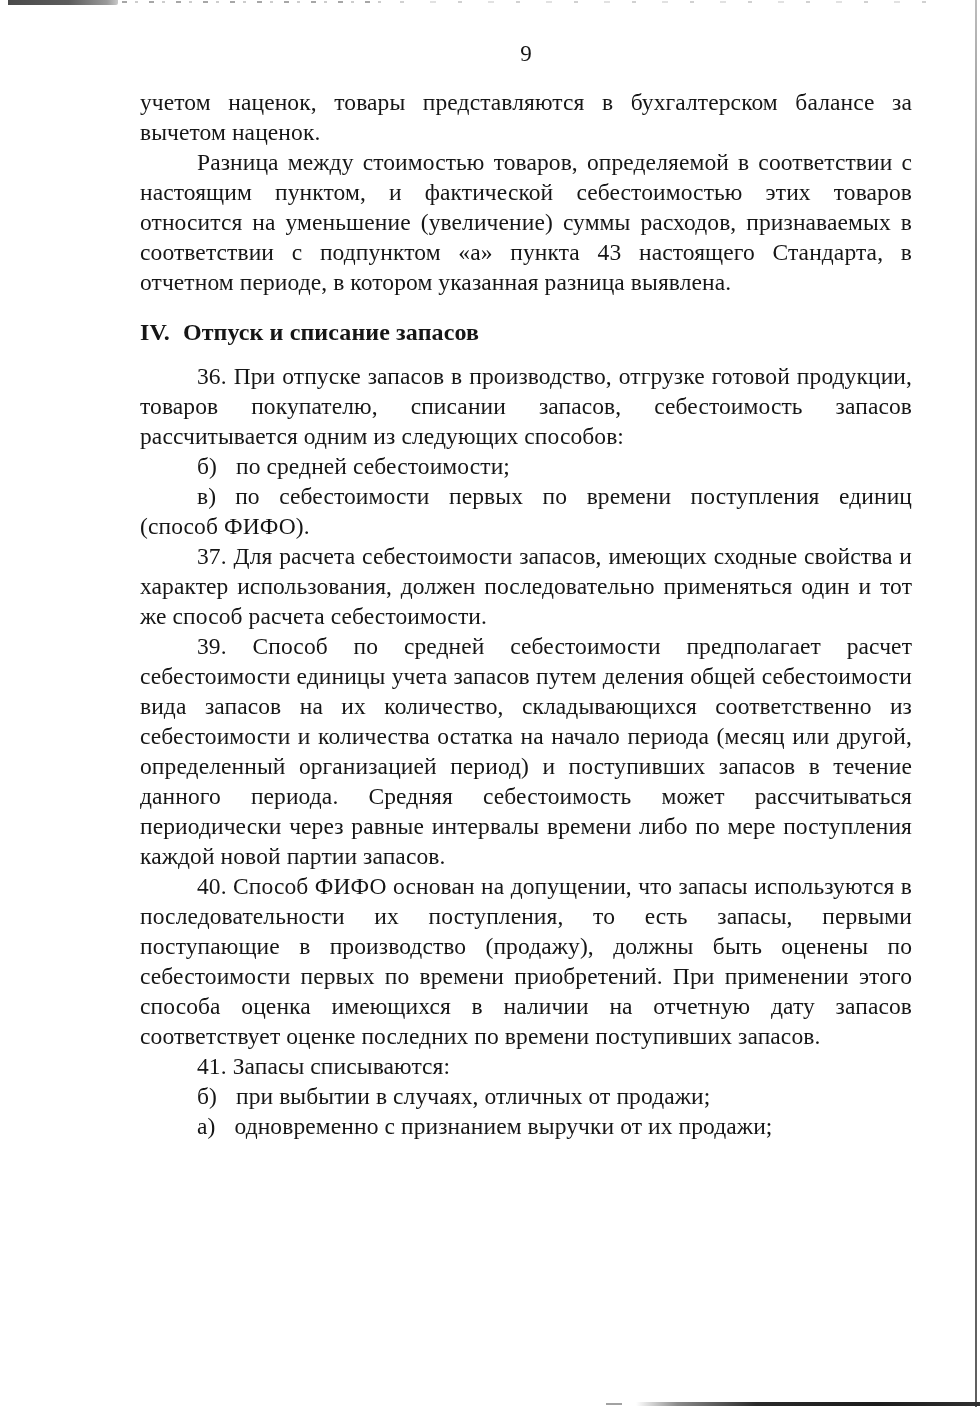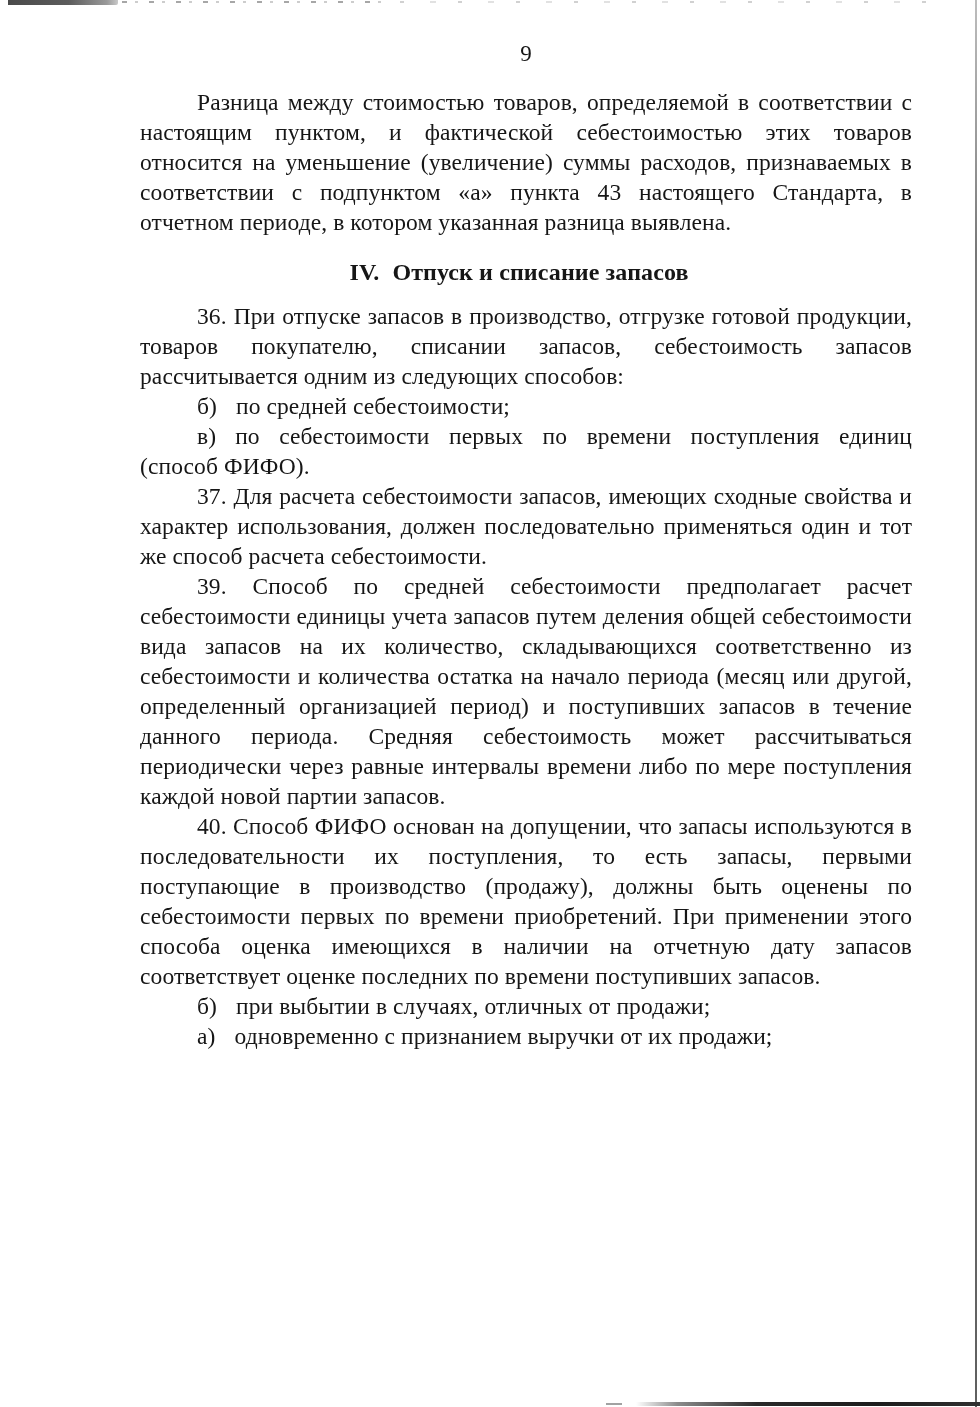--- a/index.html
+++ b/index.html
@@ -50,41 +50,43 @@
     font-size: 23.5px; line-height: 30px;
     text-align: justify;
     letter-spacing: 0.1px;
   }
   .doc-body p { margin: 0; }
   .para.indent, .para.list { text-indent: 57px; }
   .tab { display: inline-block; width: 19px; }
   h2.heading {
     font-size: 24px; line-height: 30px;
     font-weight: bold;
-    text-align: center; text-indent: 0;
+    text-align: left; text-indent: 0;
     margin: 20px 14px 14px 0;
   }
   h2.heading .hnum { margin-right: 13px; }
 </style>
 </head>
 <body>
 
 <div class="artifact edge-top-bar"></div>
 <div class="artifact edge-top-speckle-1"></div>
 <div class="artifact edge-top-speckle-2"></div>
 <div class="artifact edge-right-line"></div>
 <div class="artifact edge-bottom-speck"></div>
 <div class="artifact edge-bottom-line"></div>
 
 <div class="page-number">9</div>
 
 <div class="doc-body">
+    <p class="para">учетом наценок, товары представляются в бухгалтерском балансе за вычетом наценок.</p>
     <p class="para indent">Разница между стоимостью товаров, определяемой в соответствии с настоящим пунктом, и фактической себестоимостью этих товаров относится на уменьшение (увеличение) суммы расходов, признаваемых в соответствии с подпунктом «а» пункта 43 настоящего Стандарта, в отчетном периоде, в котором указанная разница выявлена.</p>
     <h2 class="heading"><span class="hnum">IV.</span><span>Отпуск и списание запасов</span></h2>
     <p class="para indent">36. При отпуске запасов в производство, отгрузке готовой продукции, товаров покупателю, списании запасов, себестоимость запасов рассчитывается одним из следующих способов:</p>
     <p class="para list"><span>б)</span><span class="tab"></span>по средней себестоимости;</p>
     <p class="para list"><span>в)</span><span class="tab"></span>по себестоимости первых по времени поступления единиц (способ ФИФО).</p>
     <p class="para indent">37. Для расчета себестоимости запасов, имеющих сходные свойства и характер использования, должен последовательно применяться один и тот же способ расчета себестоимости.</p>
     <p class="para indent">39. Способ по средней себестоимости предполагает расчет себестоимости единицы учета запасов путем деления общей себестоимости вида запасов на их количество, складывающихся соответственно из себестоимости и количества остатка на начало периода (месяц или другой, определенный организацией период) и поступивших запасов в течение данного периода. Средняя себестоимость может рассчитываться периодически через равные интервалы времени либо по мере поступления каждой новой партии запасов.</p>
     <p class="para indent">40. Способ ФИФО основан на допущении, что запасы используются в последовательности их поступления, то есть запасы, первыми поступающие в производство (продажу), должны быть оценены по себестоимости первых по времени приобретений. При применении этого способа оценка имеющихся в наличии на отчетную дату запасов соответствует оценке последних по времени поступивших запасов.</p>
+    <p class="para indent">41. Запасы списываются:</p>
     <p class="para list"><span>б)</span><span class="tab"></span>при выбытии в случаях, отличных от продажи;</p>
     <p class="para list"><span>а)</span><span class="tab"></span>одновременно с признанием выручки от их продажи;</p>
   </div>
 
 </body></html>

